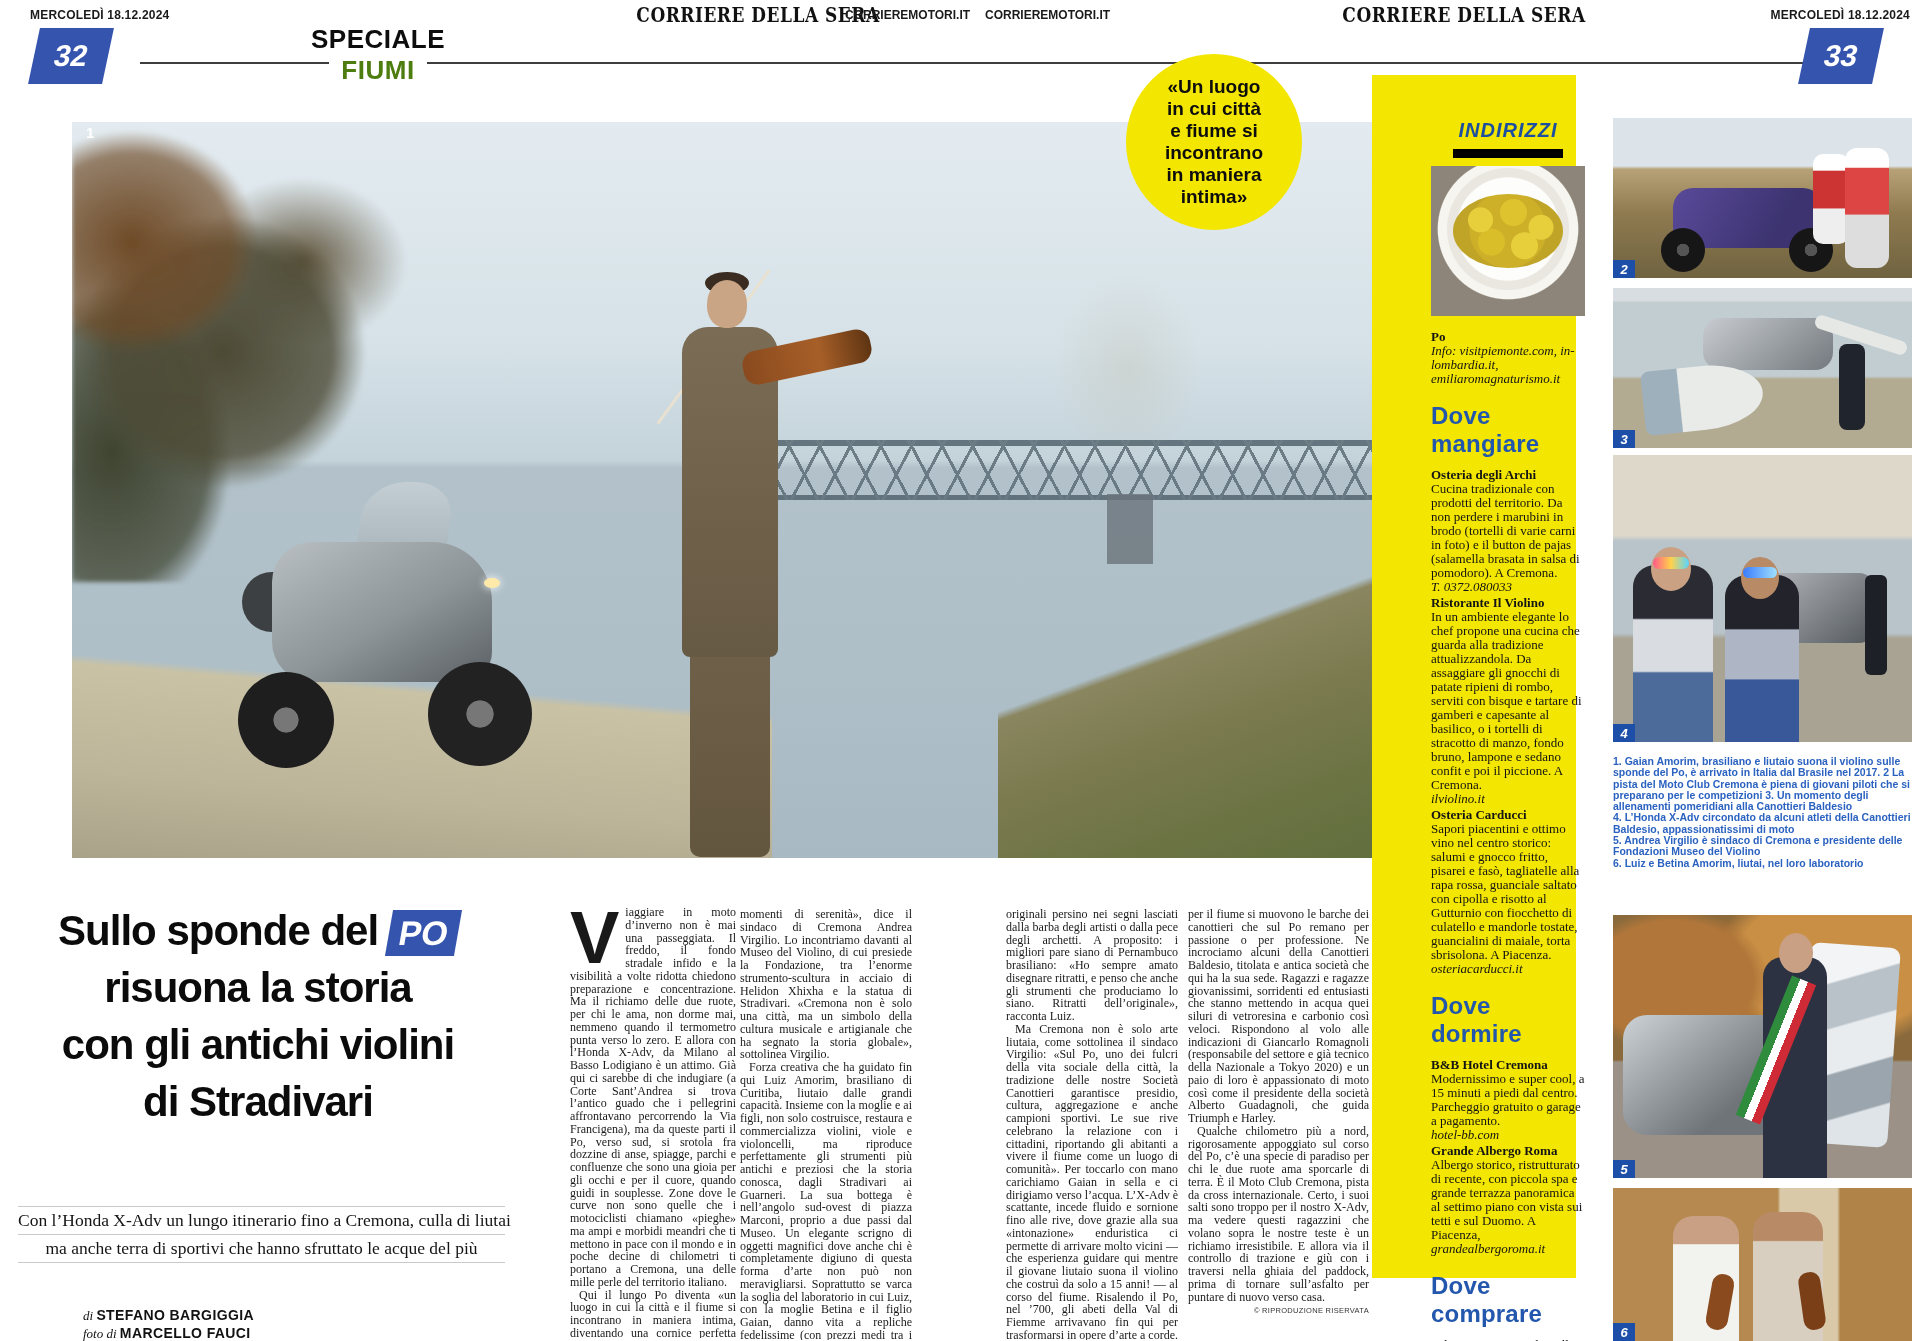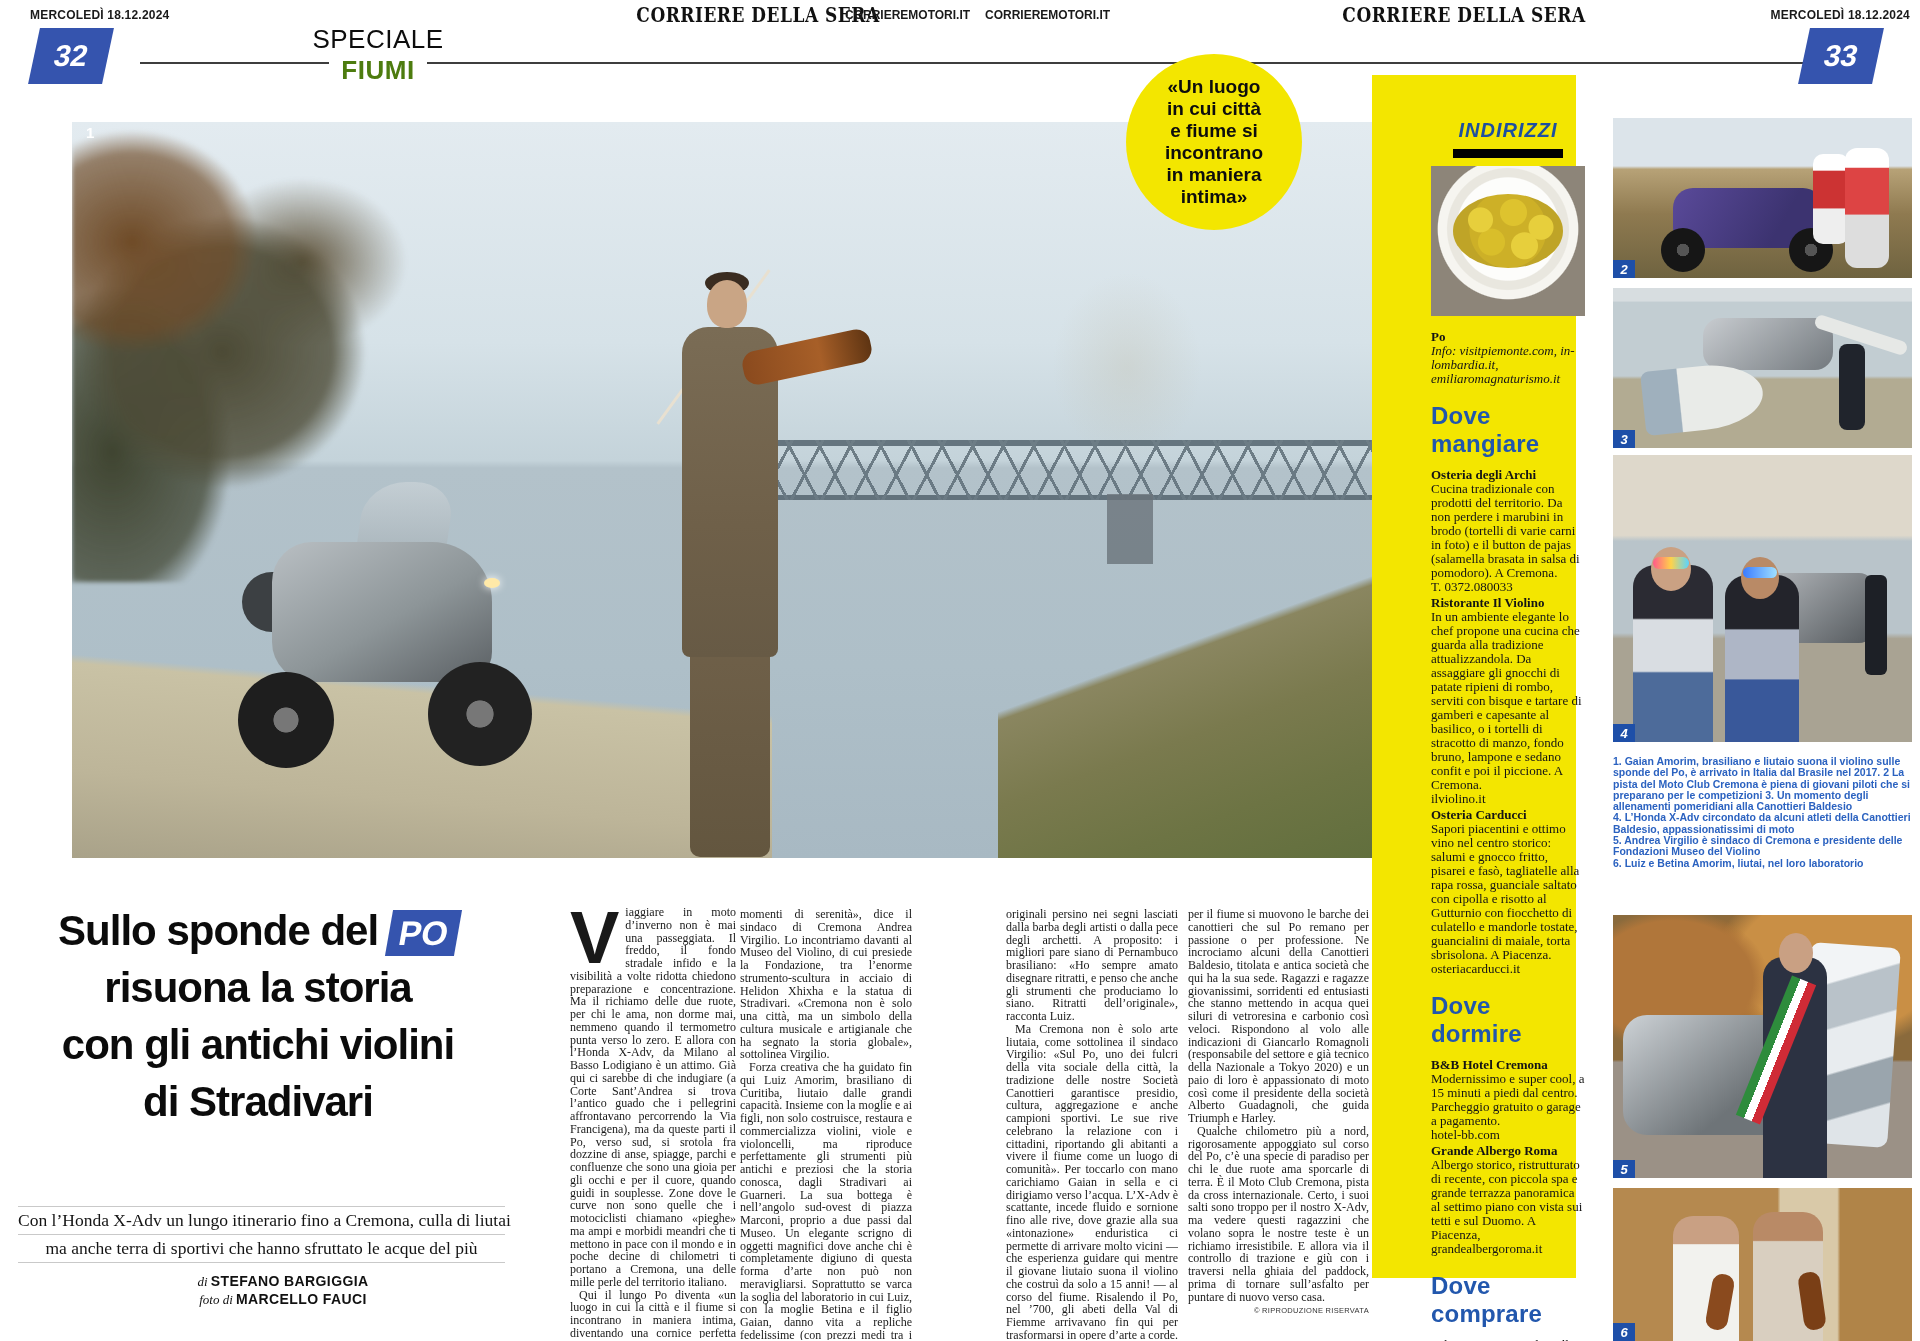--- a/index.html
+++ b/index.html
@@ -8,21 +8,21 @@
   .abs{position:absolute;}
   
   .mast-date{font-size:12px;font-weight:bold;letter-spacing:.2px;color:#1a1a1a;}
   .mast-logo{font-family:"DejaVu Serif",serif;font-weight:bold;font-size:17px;letter-spacing:.5px;
              transform:scaleY(1.15);color:#111;text-align:center;width:300px;}
   .mast-site{font-size:12px;font-weight:bold;color:#1a1a1a;}
   .top-rule{position:absolute;left:140px;top:62px;width:1716px;height:2px;background:#3d3d3d;}
   .pagenum{position:absolute;width:74px;height:56px;background:#3554ae;transform:skewX(-12deg);
            color:#fff;font-size:30px;font-weight:800;display:flex;align-items:center;justify-content:center;}
   .kicker{position:absolute;text-align:center;width:220px;}
-  .kicker .l1{font-size:26px;font-weight:400;letter-spacing:.5px;color:#0d0d0d;}
+  .kicker .l1{font-size:26px;font-weight:700;letter-spacing:.5px;color:#0d0d0d;}
   .kicker .l2{font-size:26px;font-weight:700;letter-spacing:.5px;color:#4d7c0f;background:#fff;
               display:inline-block;padding:0 12px;position:relative;z-index:3;}
   
   .main-photo{position:absolute;left:72px;top:122px;width:1346px;height:736px;overflow:hidden;
       background:linear-gradient(180deg,#e3ebf0 0%,#d6e2e8 30%,#c4d3da 46%,#b3c2ca 47%,#aebfc8 74%,#a8b9c3 100%);}
   .mp-trees{position:absolute;left:0;top:0;width:360px;height:460px;
       background:radial-gradient(ellipse 180px 160px at 60px 120px,#6e4a26 0%,#6e4a26aa 55%,transparent 70%),
                  radial-gradient(ellipse 200px 190px at 150px 230px,#4c4a35 0%,#4c4a35cc 55%,transparent 72%),
                  radial-gradient(ellipse 160px 220px at 40px 330px,#3f4430 0%,#3f4430bb 60%,transparent 75%),
                  radial-gradient(ellipse 150px 120px at 230px 140px,#5d5138 0%,transparent 70%);
@@ -69,21 +69,21 @@
   
   .headline{position:absolute;left:8px;top:902px;width:500px;text-align:center;
       font-weight:800;font-size:42px;line-height:57px;letter-spacing:-1px;color:#0b0b0b;}
   .po-box{display:inline-block;background:#3554ae;color:#fff;font-size:34px;font-weight:800;
       padding:0 10px;transform:skewX(-10deg);line-height:46px;vertical-align:baseline;letter-spacing:0;}
   
   .lead{position:absolute;left:18px;top:1206px;width:487px;font-family:"Liberation Serif",serif;
       font-size:17.5px;color:#141414;text-align:center;}
   .lead .ln{border-top:1px solid #c9c9c9;line-height:27px;height:27px;white-space:nowrap;}
   .lead .ln:last-child{border-bottom:1px solid #c9c9c9;}
-  .byline{position:absolute;left:83px;top:1272px;width:400px;text-align:center;line-height:17px;}
+  .byline{position:absolute;left:83px;top:1306px;width:400px;text-align:left;line-height:17px;}
   .byline .pre{font-family:"Liberation Serif",serif;font-style:italic;font-size:13px;}
   .byline .nm{font-size:14px;font-weight:bold;letter-spacing:.4px;}
   
   .bodycol{position:absolute;top:908px;height:432px;font-family:"Liberation Serif",serif;
       font-size:12px;line-height:12.75px;text-align:justify;color:#191919;overflow:hidden;}
   .bodycol p{margin:0;}
   .bodycol p + p{text-indent:9px;}
   .dropcap{float:left;font-family:"Liberation Sans",sans-serif;font-weight:800;font-size:74px;
       line-height:60px;margin:2px 6px 0 0;}
   .col1{left:570px;width:166px;top:906px;}
@@ -107,21 +107,21 @@
                  radial-gradient(circle at 35% 65%,#d9be2a 0 13px,transparent 14px),
                  radial-gradient(circle at 65% 70%,#e7cf3c 0 13px,transparent 14px),
                  radial-gradient(circle at 50% 48%,#cdb027 0 38px,#bfa427 39px 100%);}
   .y-serif{font-family:"Liberation Serif",serif;font-size:13px;line-height:14px;color:#141414;}
   .y-po{margin-top:14px;}
   .y-po .b{font-weight:bold;}
   .y-po .i{font-style:italic;}
   .y-head{font-size:24px;font-weight:bold;color:#2257ad;margin:16px 0 10px 0;letter-spacing:.2px;}
   .y-entry{margin-bottom:2px;}
   .y-entry .nm{font-weight:bold;}
-  .y-entry .url{}
+  .y-entry .url{font-style:italic;}
   
   .sidephoto{position:absolute;left:1613px;width:299px;overflow:hidden;}
   .num-label{position:absolute;left:0;bottom:0;min-width:22px;height:18px;background:#1e4fa8;color:#fff;
       font-size:13px;font-weight:bold;font-style:italic;display:flex;align-items:center;justify-content:center;z-index:2;}
   .captions{position:absolute;left:1613px;top:756px;width:300px;color:#2b62c0;font-size:10.5px;
       font-weight:600;line-height:11.3px;white-space:pre-line;}
   
   .ph2{top:118px;height:160px;background:linear-gradient(180deg,#dce4ea 0 30%,#b7a277 32%,#8f7a50 60%,#6f6340 100%);}
   .ph2 .rider{position:absolute;left:200px;top:36px;width:36px;height:90px;border-radius:10px;
       background:linear-gradient(180deg,#fff 0 18%,#c33 19% 60%,#eee 61% 100%);}

